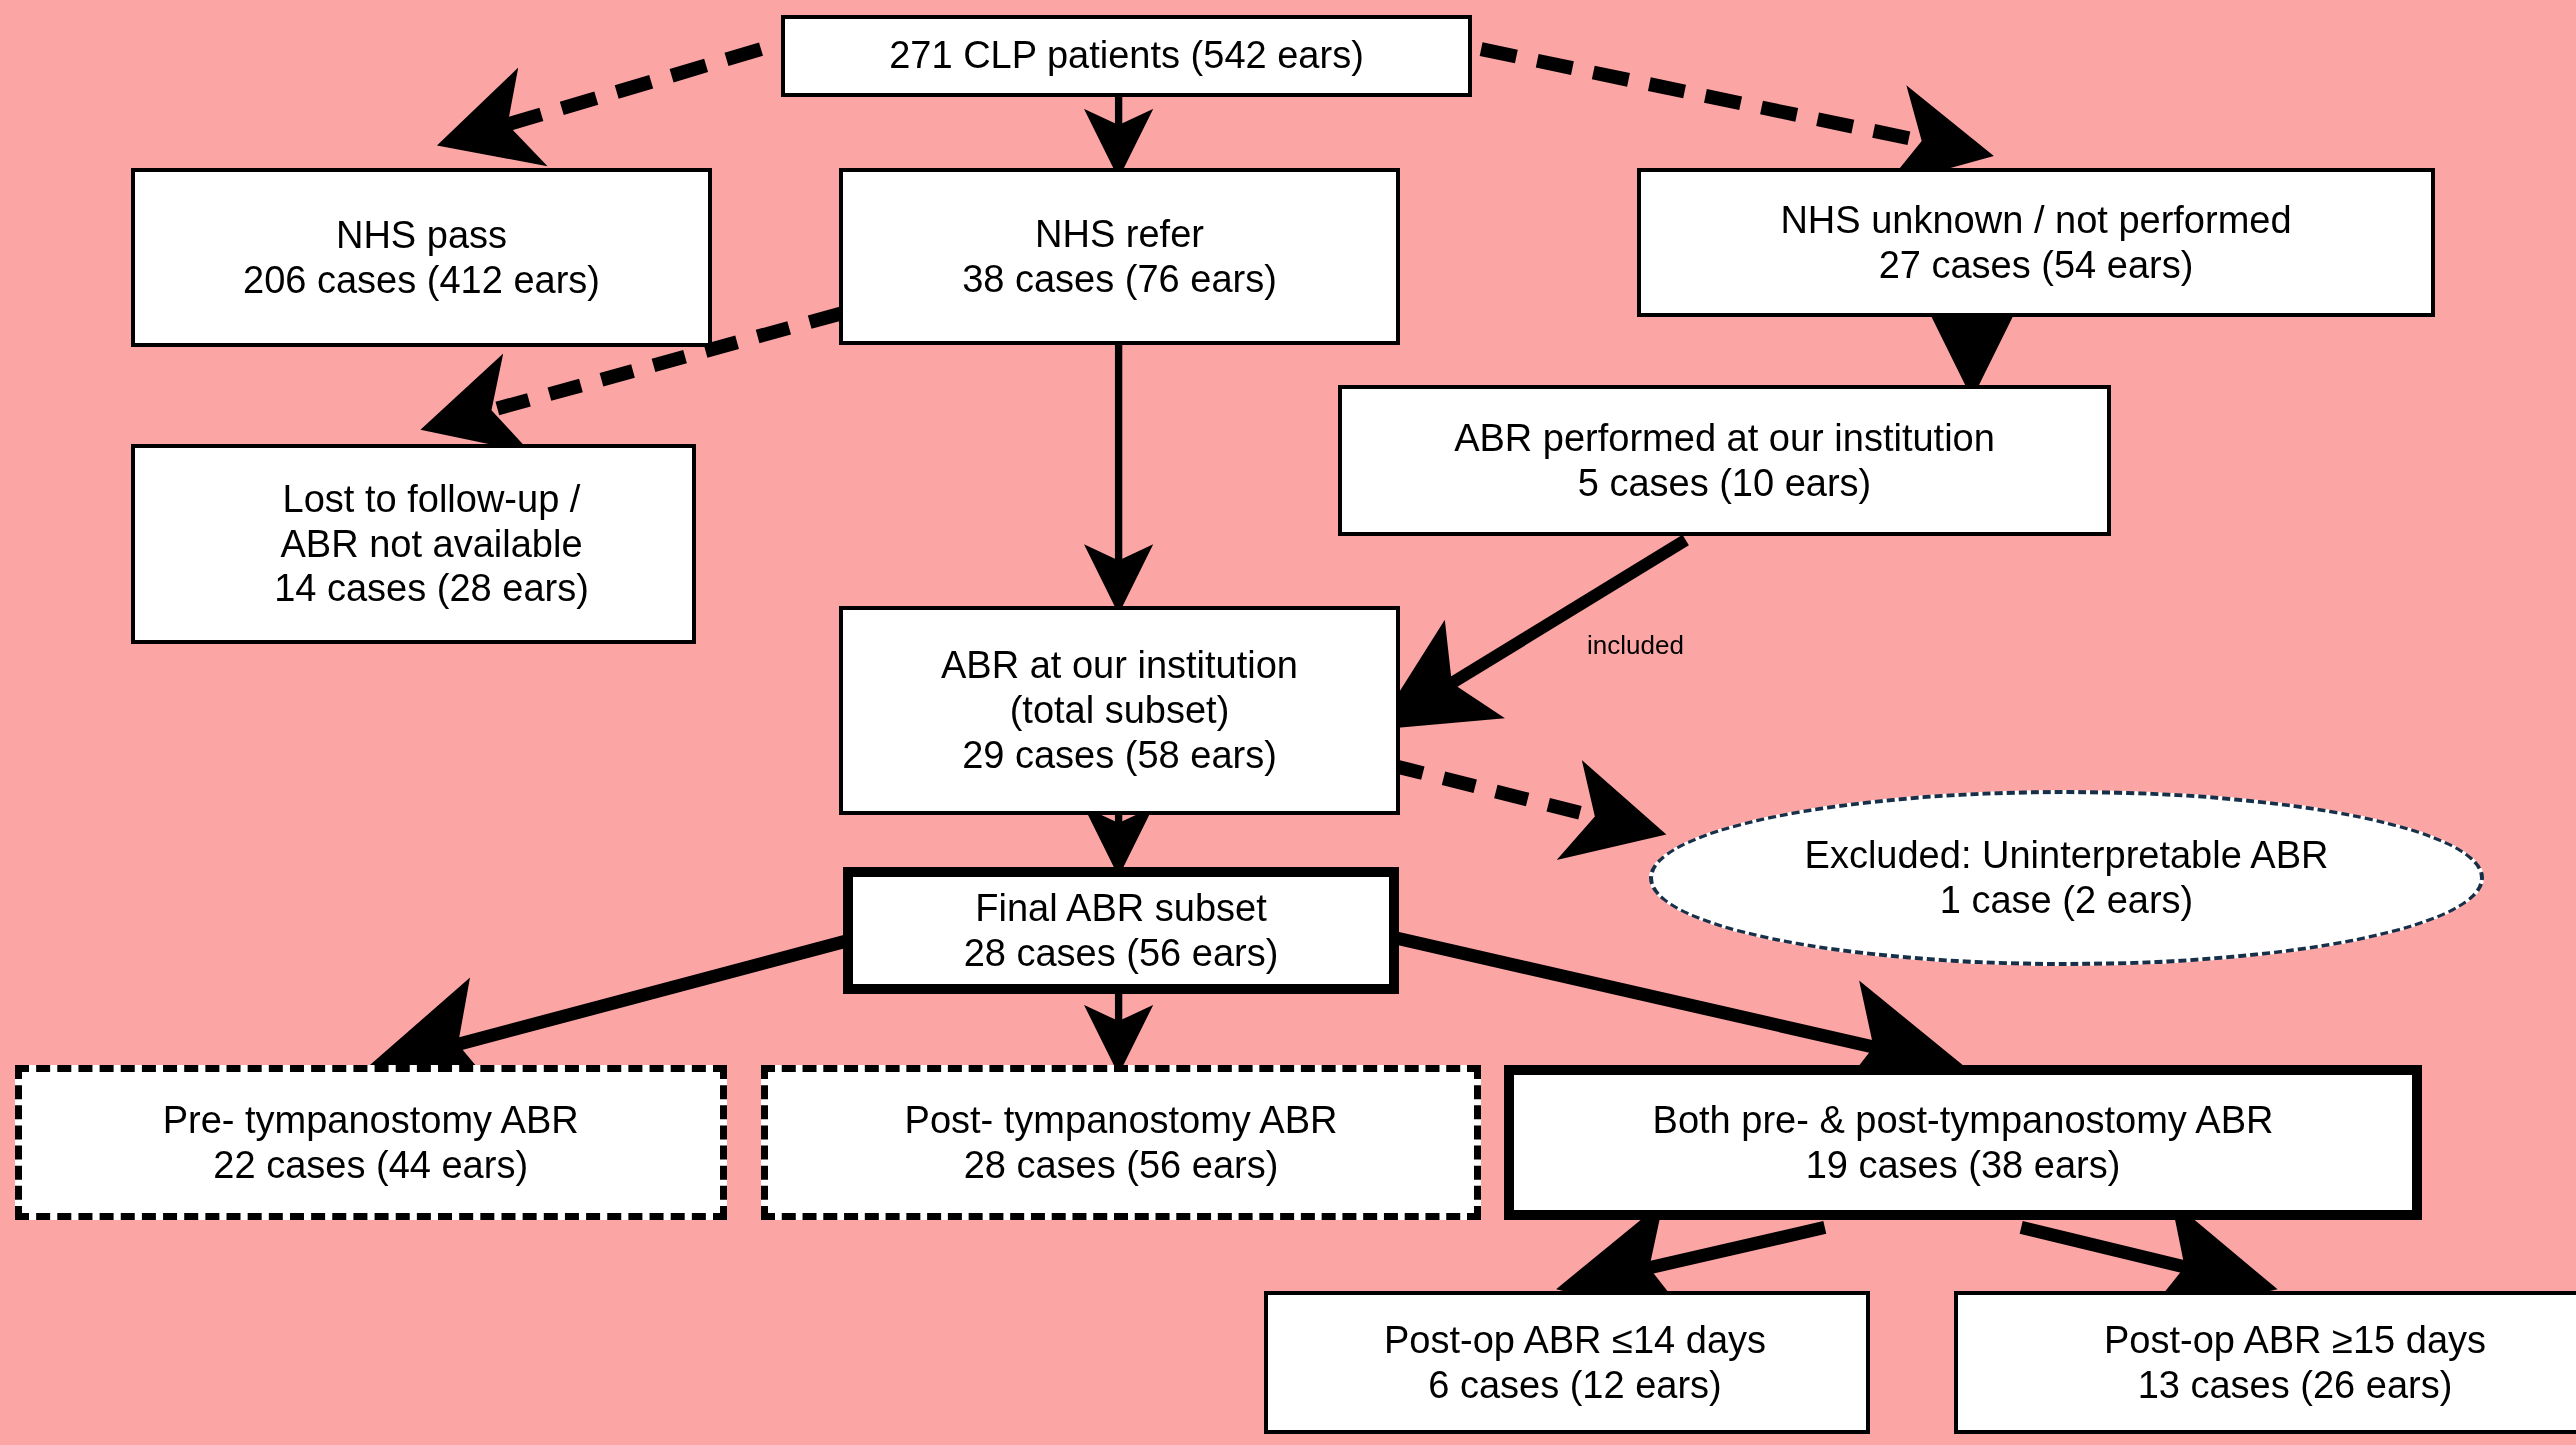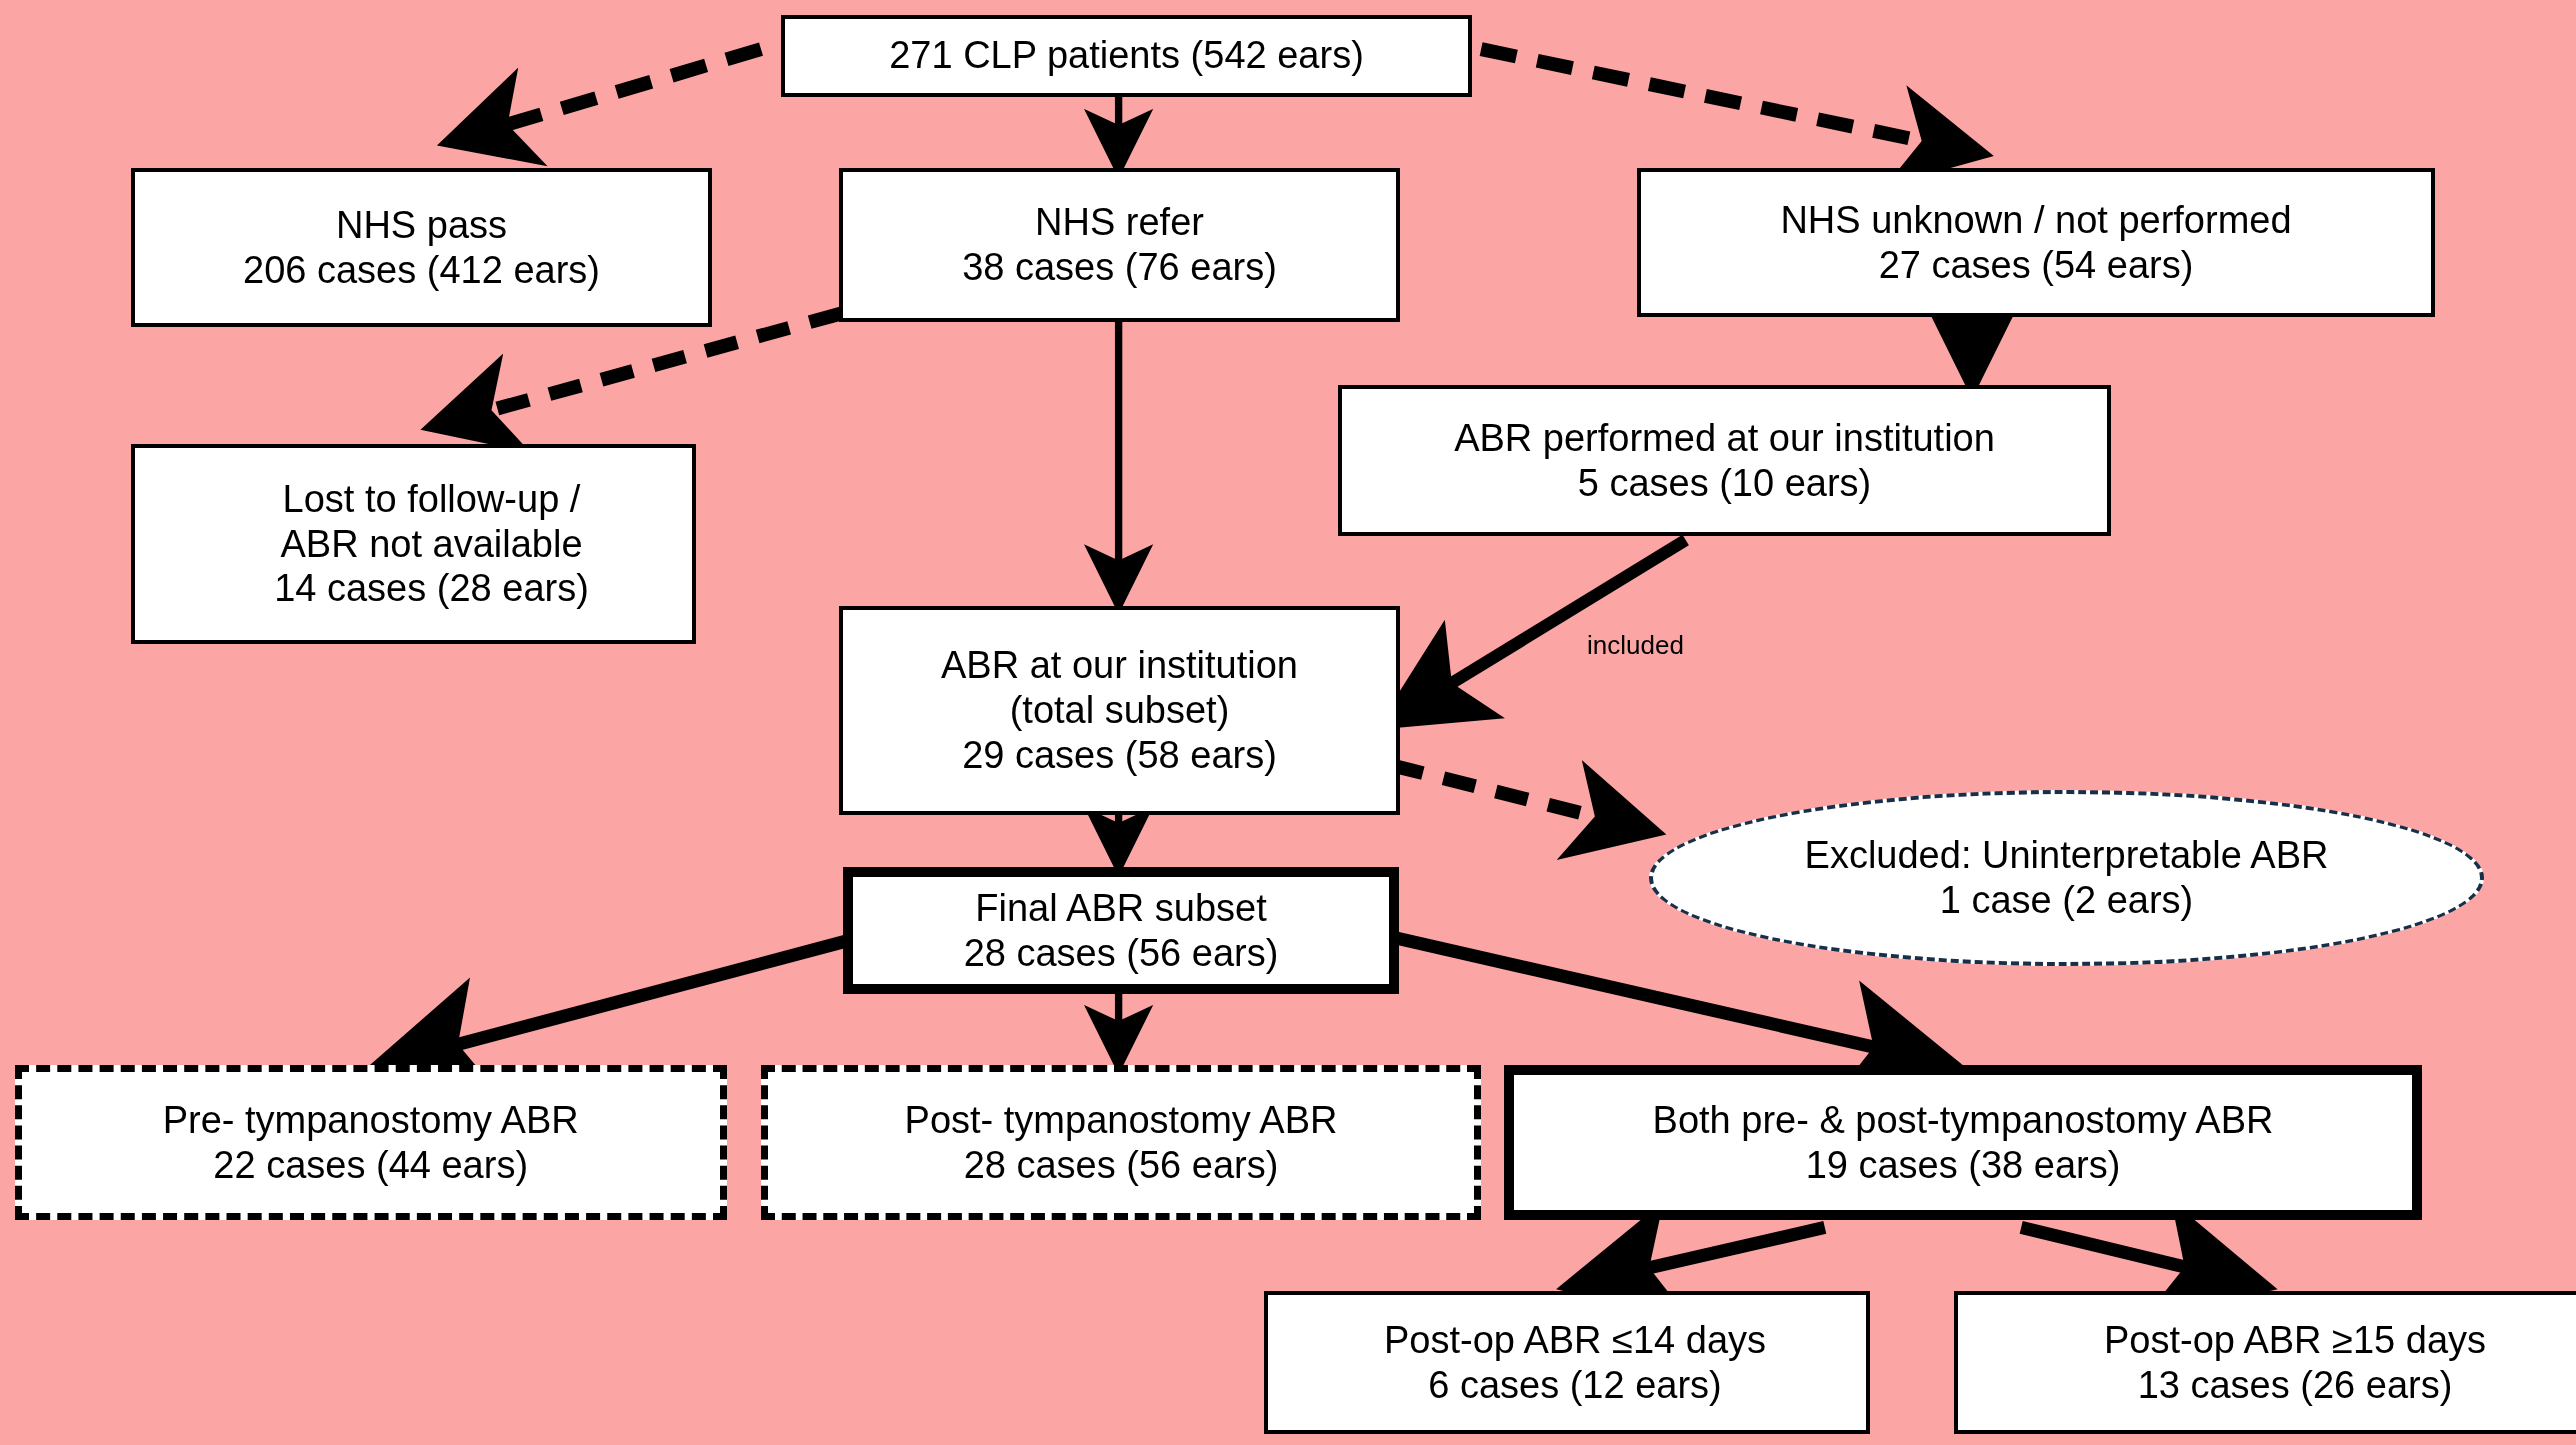--- a/index.html
+++ b/index.html
@@ -121,26 +121,26 @@
 
     <g>
       <line x1="2470" y1="1500" x2="2760" y2="1570" stroke="#000000" stroke-width="16" marker-end="url(#arrowThin)"></line>
     </g>
   </svg>
 
   <div class="node box-solid" style="left:781px; top:14.7px; width:691px; height:82px;">
     <span class="ln">271 CLP patients (542 ears)</span>
   </div>
 
-  <div class="node box-solid" style="left:131px; top:168px; width:581px; height:159px;">
+  <div class="node box-solid" style="left:131px; top:168px; width:581px; height:179px;">
     <span class="ln">NHS pass</span>
     <span class="ln">206 cases (412 ears)</span>
   </div>
 
-  <div class="node box-solid" style="left:839px; top:168px; width:561px; height:154px;">
+  <div class="node box-solid" style="left:839px; top:168px; width:561px; height:177px;">
     <span class="ln">NHS refer</span>
     <span class="ln">38 cases (76 ears)</span>
   </div>
 
   <div class="node box-solid" style="left:1637px; top:168px; width:798px; height:149px;">
     <span class="ln">NHS unknown / not performed</span>
     <span class="ln">27 cases (54 ears)</span>
   </div>
 
   <div class="node box-solid" style="left:131px; top:444px; width:565px; height:200px;padding-left:36px;">

